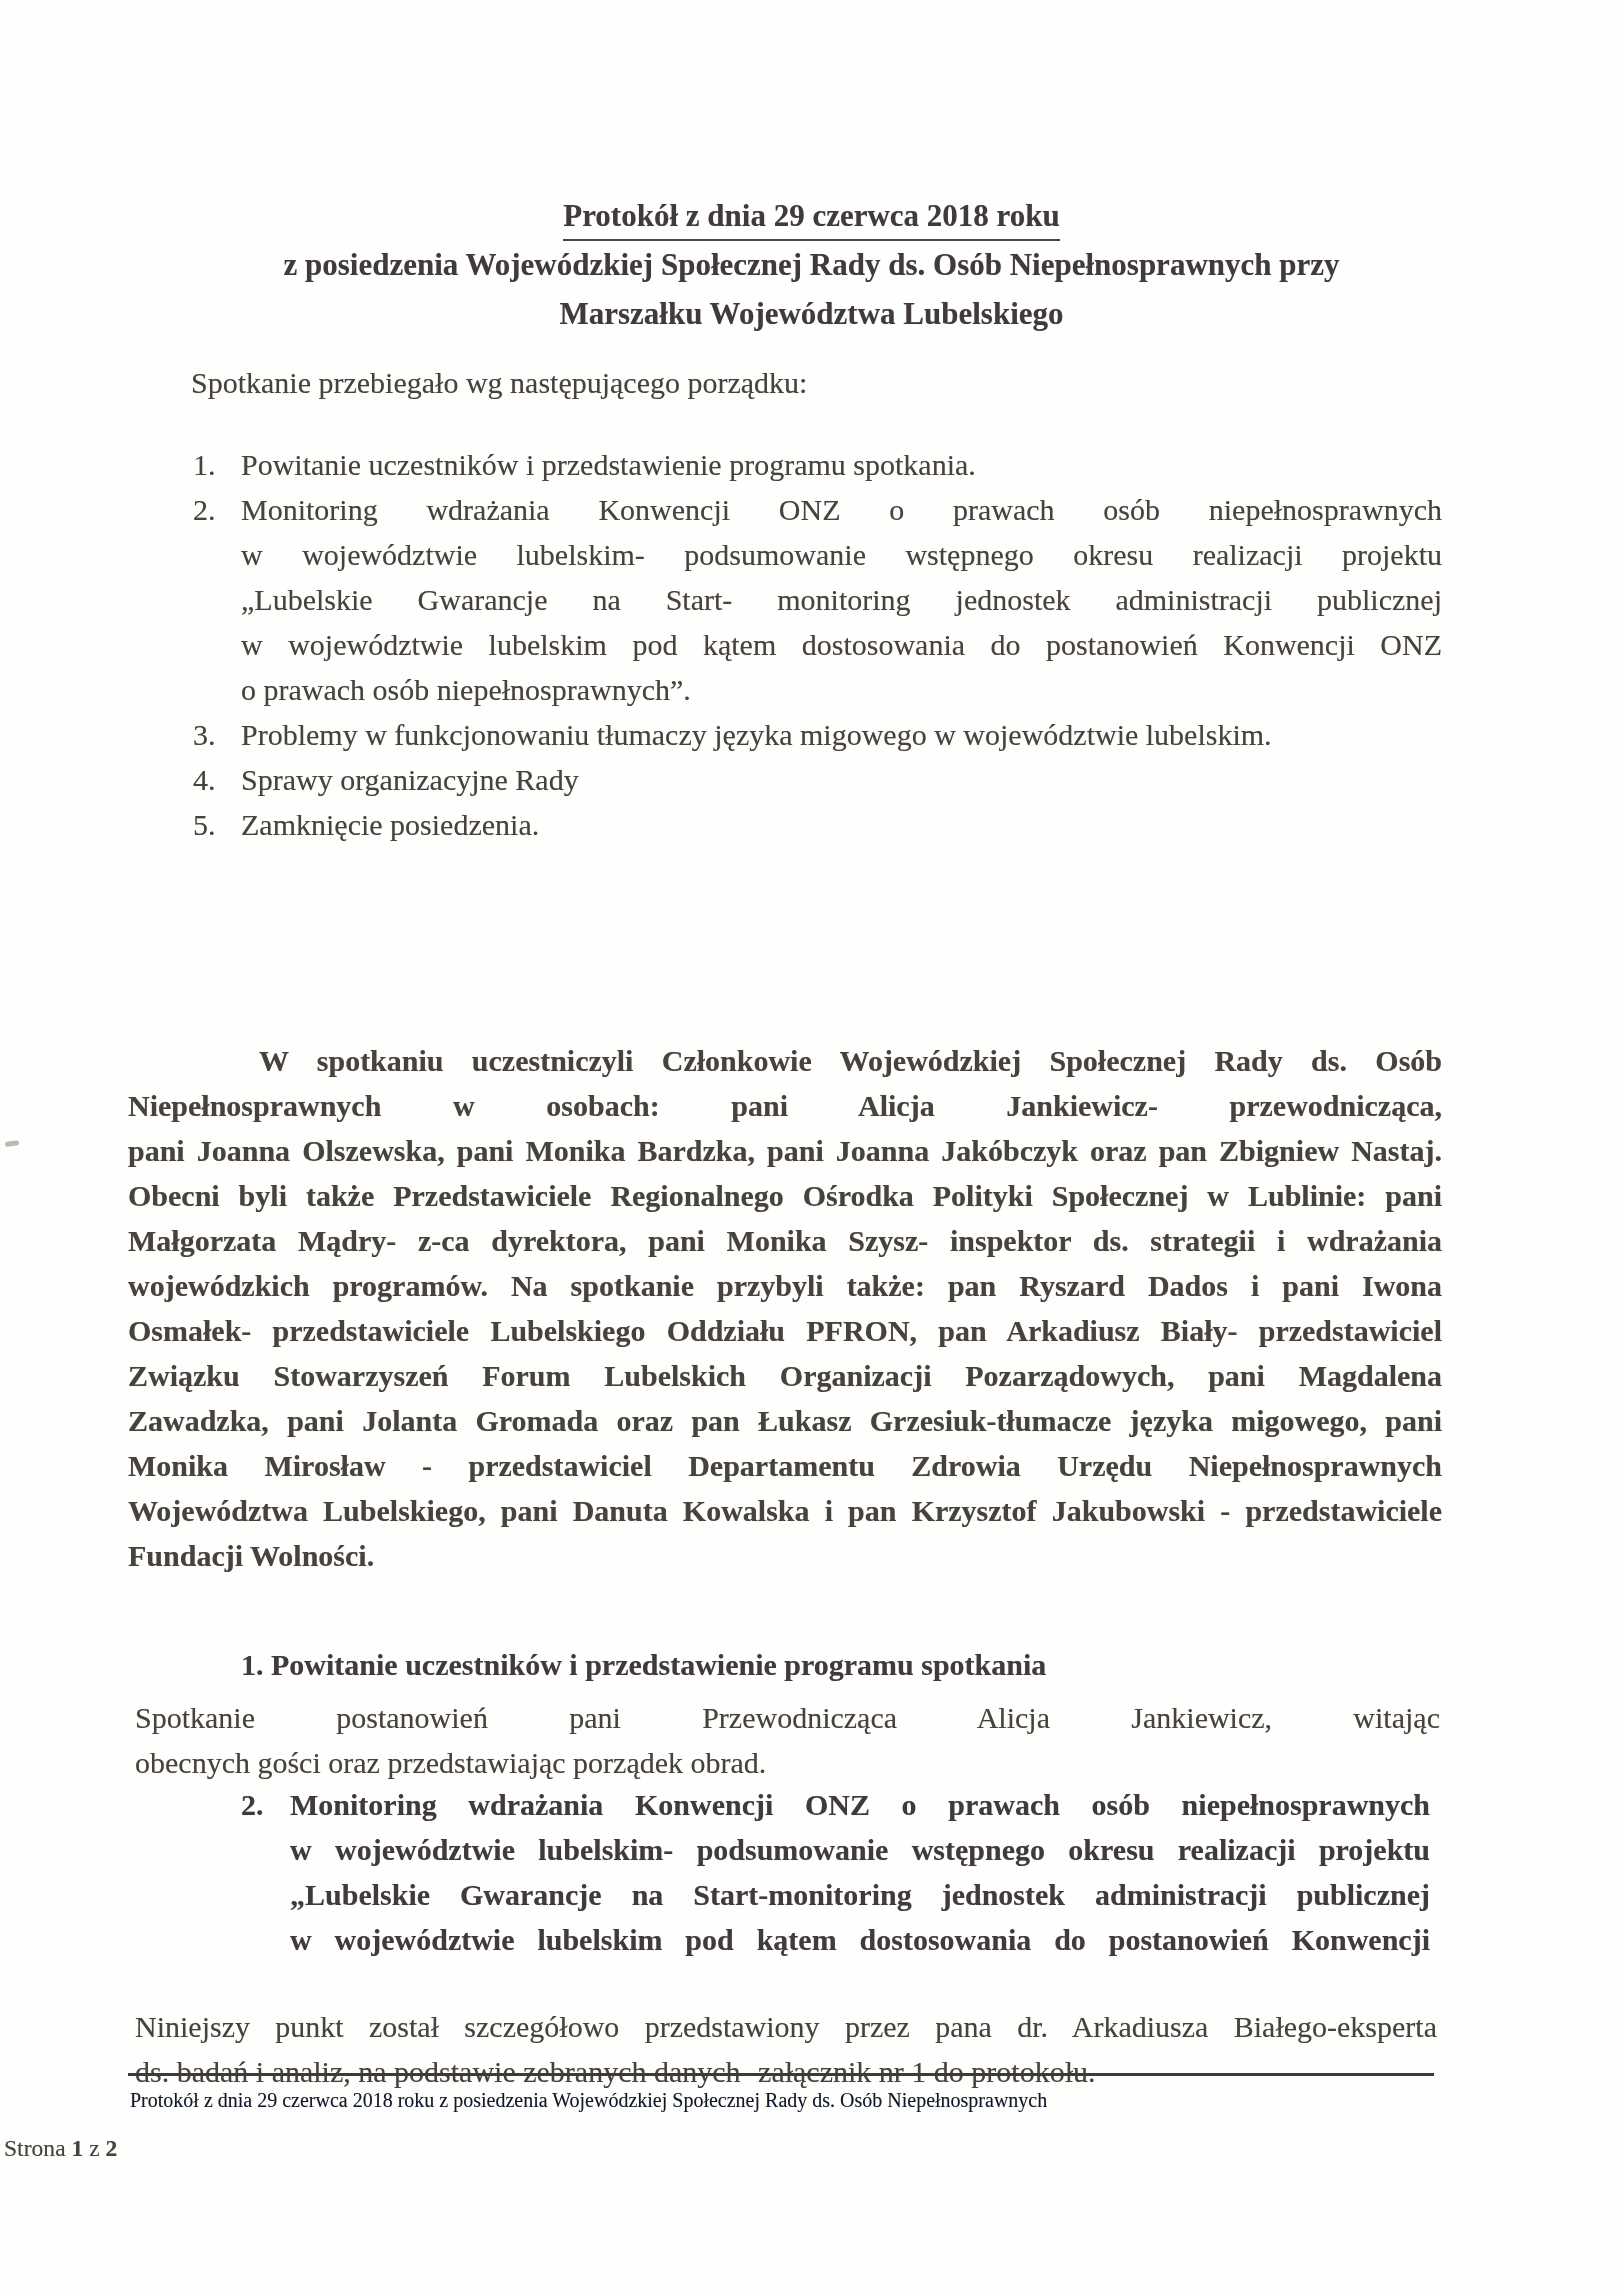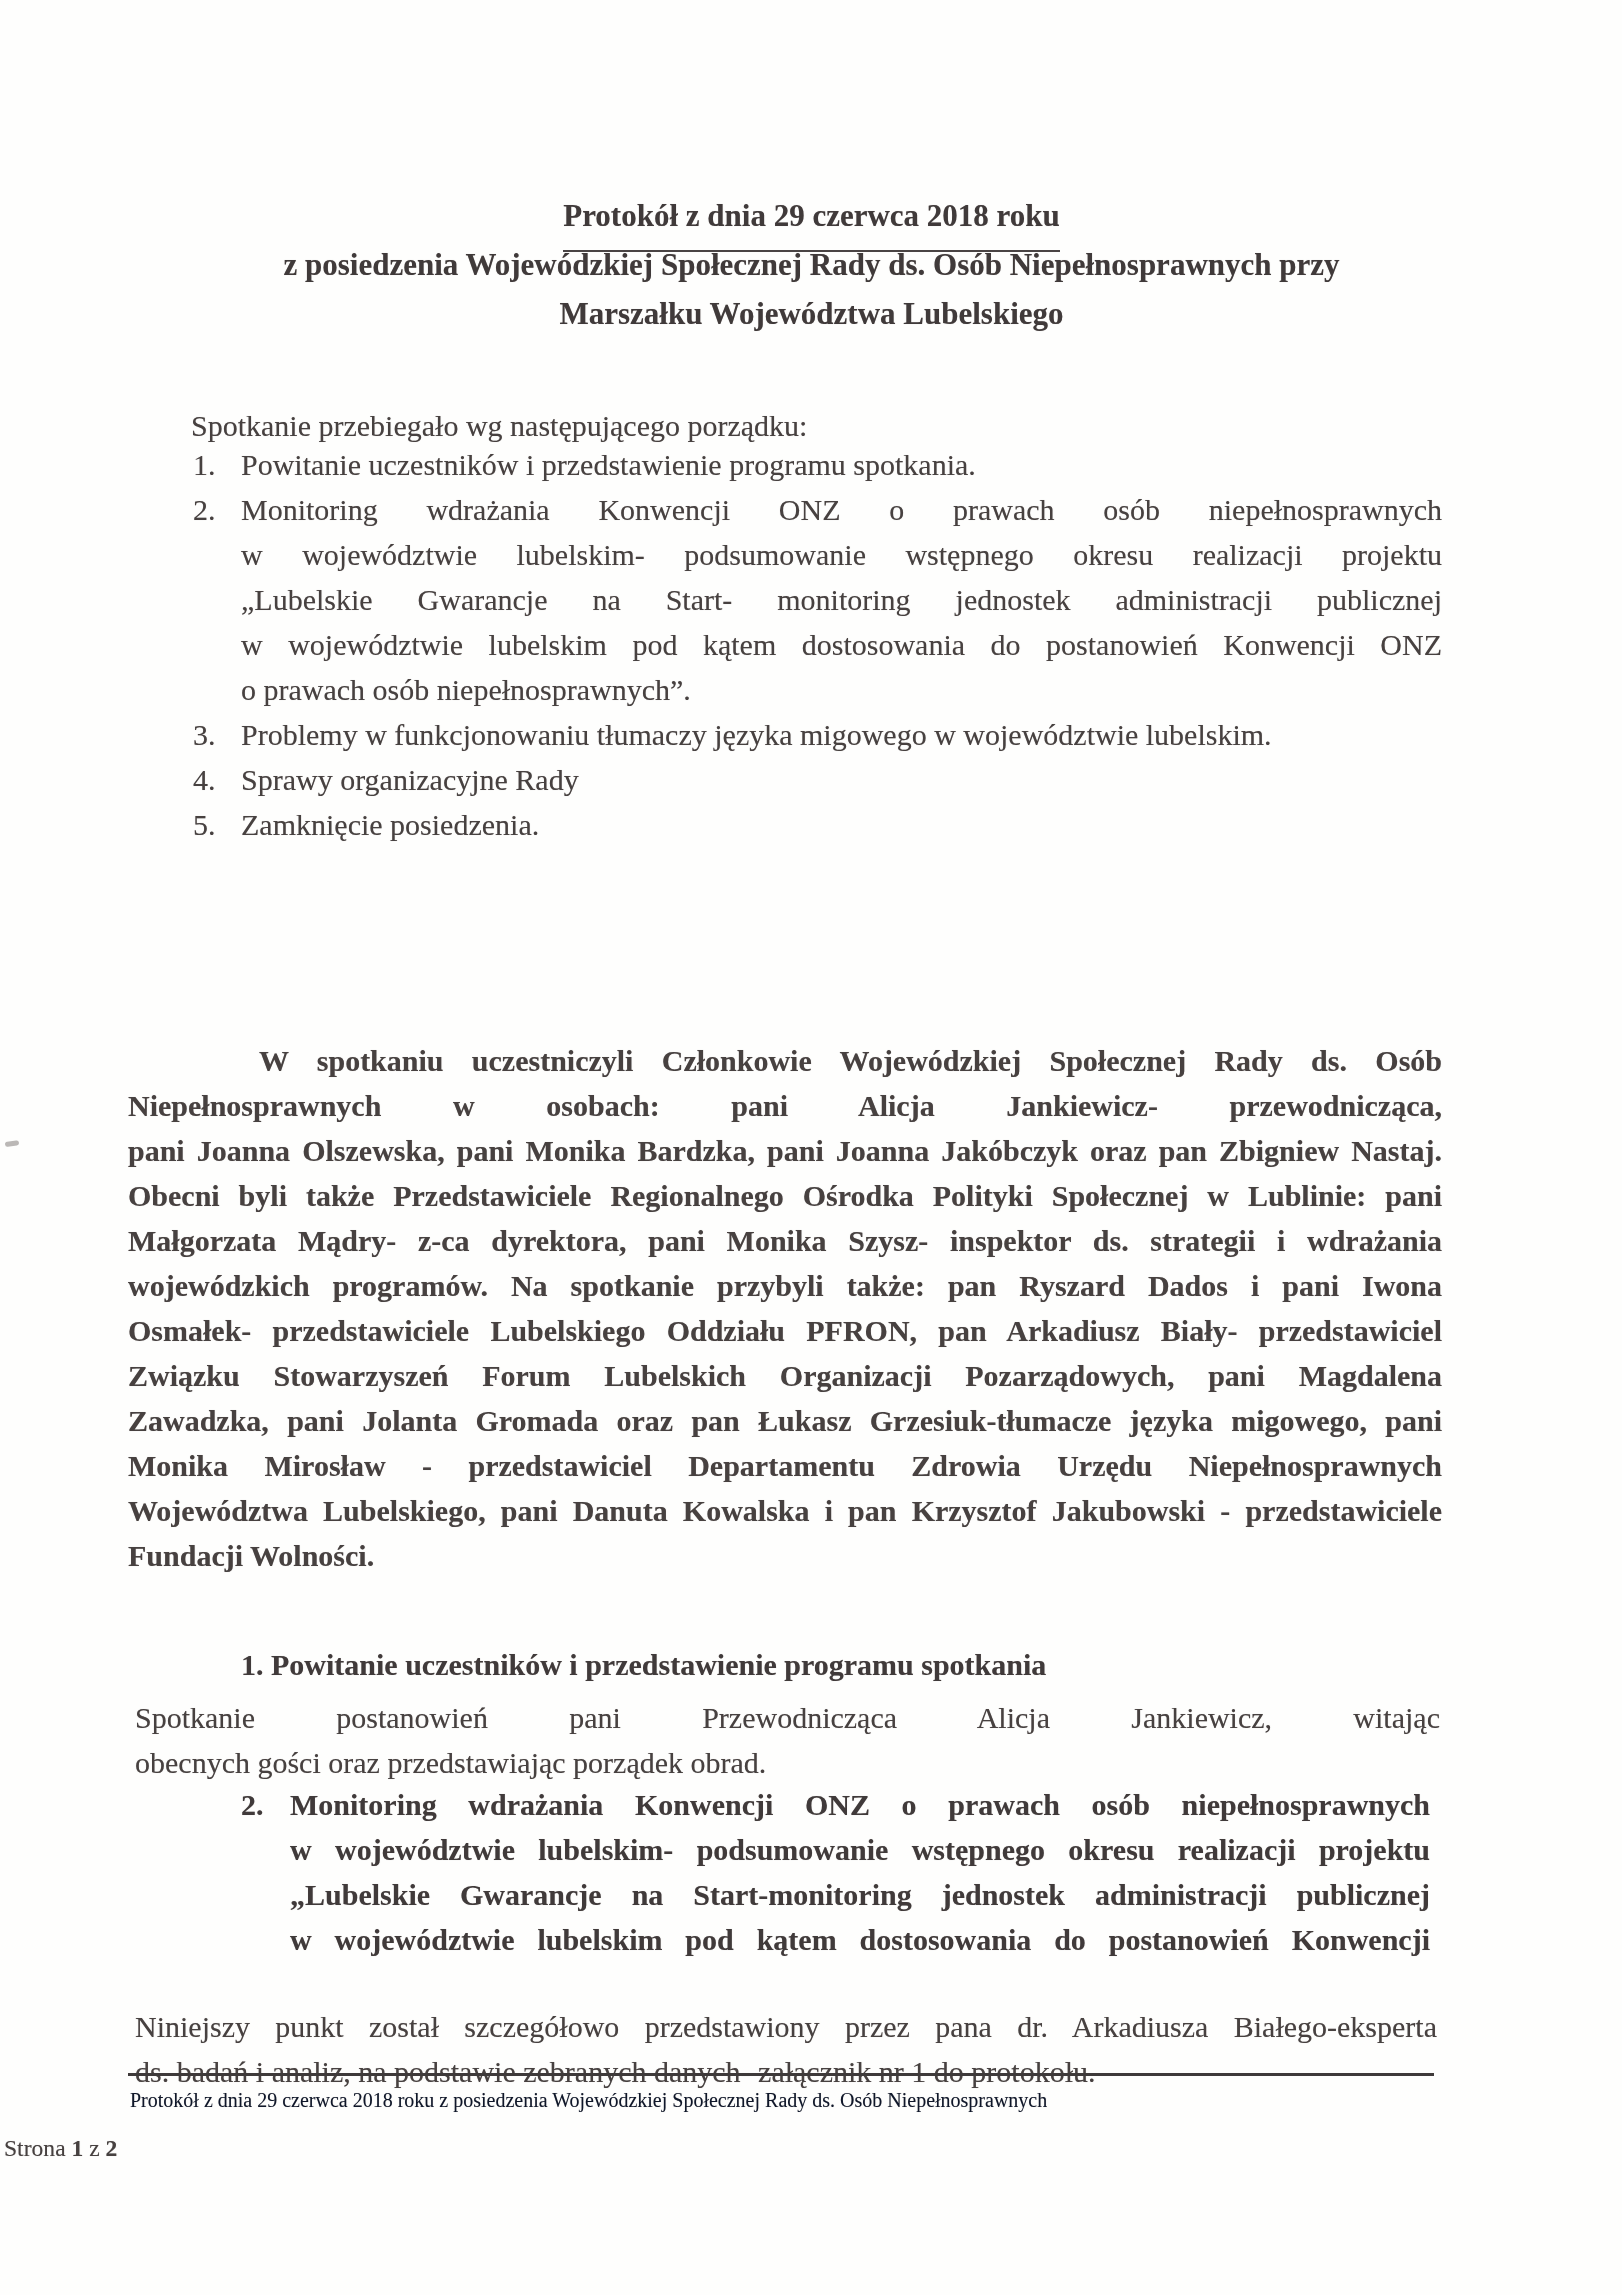--- a/index.html
+++ b/index.html
@@ -9,22 +9,22 @@
     background:#fefefd;
     font-family:"Liberation Serif","DejaVu Serif",serif;
     color:#474140;
     overflow:hidden;
     text-shadow:0 0 0.7px rgba(90,84,82,.45);
   }
   .title{
     position:absolute;top:191px;left:0;width:1623px;
     text-align:center;font-weight:bold;font-size:31px;line-height:49px;color:#403a3a;
   }
-  .title .underlined{border-bottom:2.6px solid #4a4444;padding-bottom:17px;}
-  .intro{position:absolute;top:366px;left:191px;font-size:30px;margin-top:43px;}
+  .title .underlined{border-bottom:2.6px solid #4a4444;padding-bottom:6px;}
+  .intro{position:absolute;top:366px;left:191px;font-size:30px;}
   .agenda{position:absolute;top:442px;left:241px;width:1201px;font-size:30px;line-height:45px;}
   .agenda-item{position:relative;}
   .agenda-item .num{position:absolute;left:-48px;top:0;}
   .line{min-height:45px;}
   .line.j{text-align:justify;text-align-last:justify;}
   .line.indent{padding-left:131px;}
   .attendees{position:absolute;top:1038px;left:128px;width:1314px;font-size:30px;line-height:45px;font-weight:bold;}
   .sec1-heading{position:absolute;top:1648px;left:241px;font-size:30px;font-weight:bold;color:#403a3a;}
   .sec1-body{position:absolute;top:1695px;left:135px;width:1305px;font-size:30px;line-height:45px;}
   .sec1-body .line{min-height:45px;}

